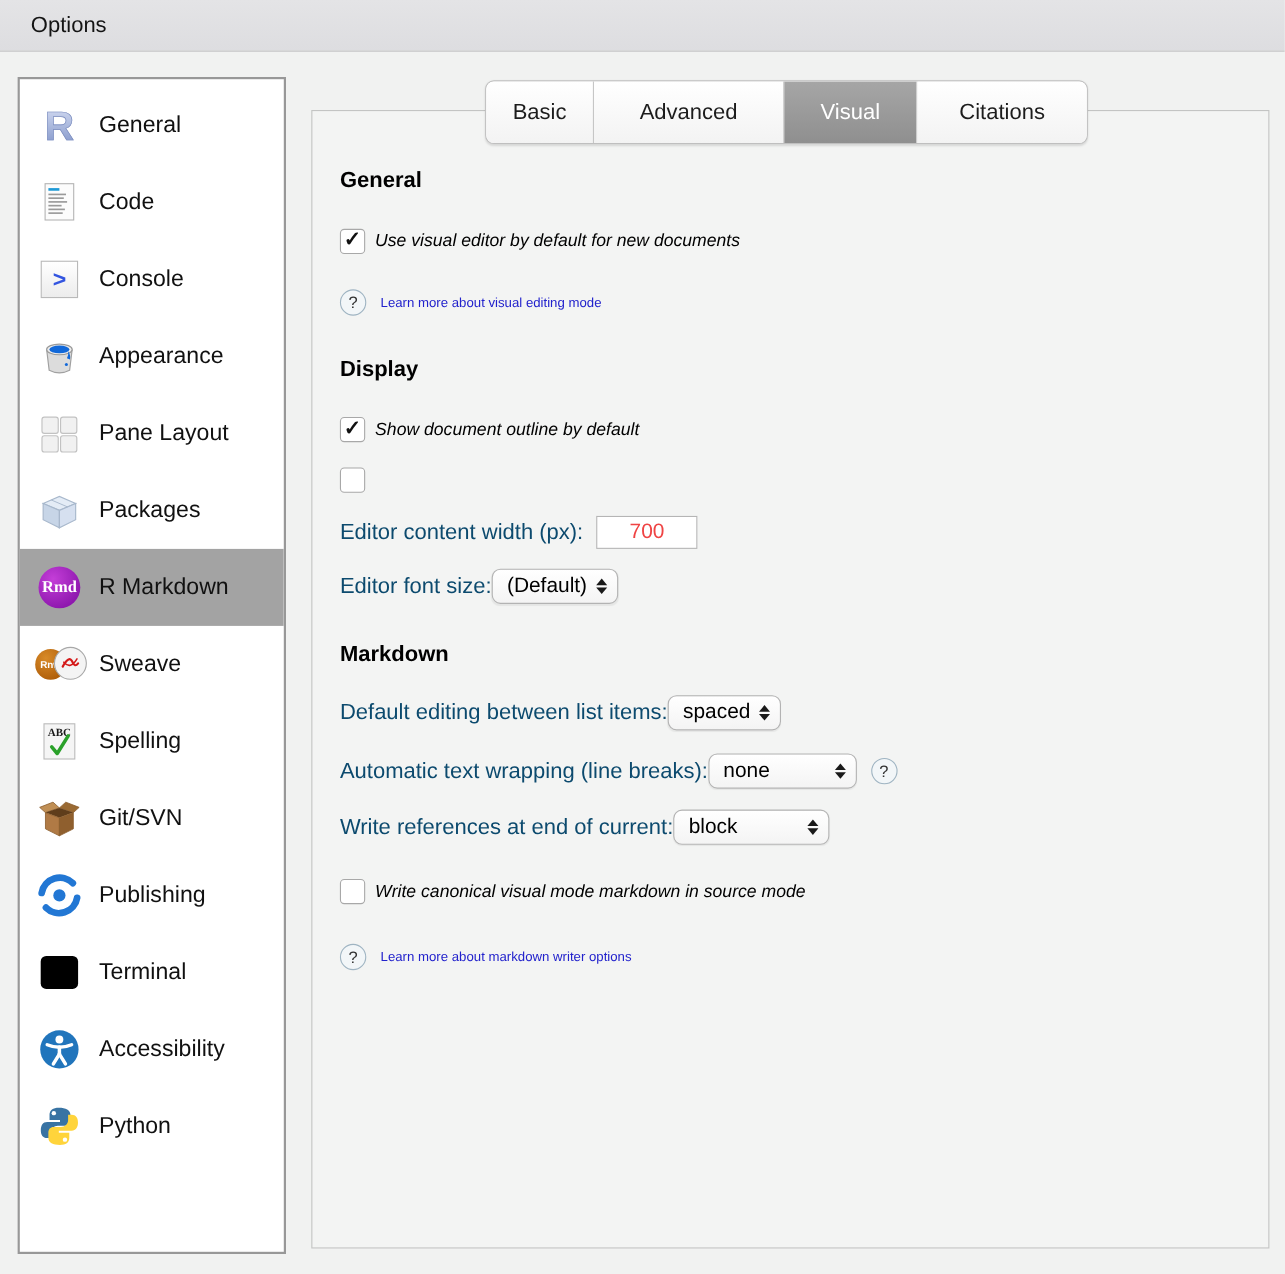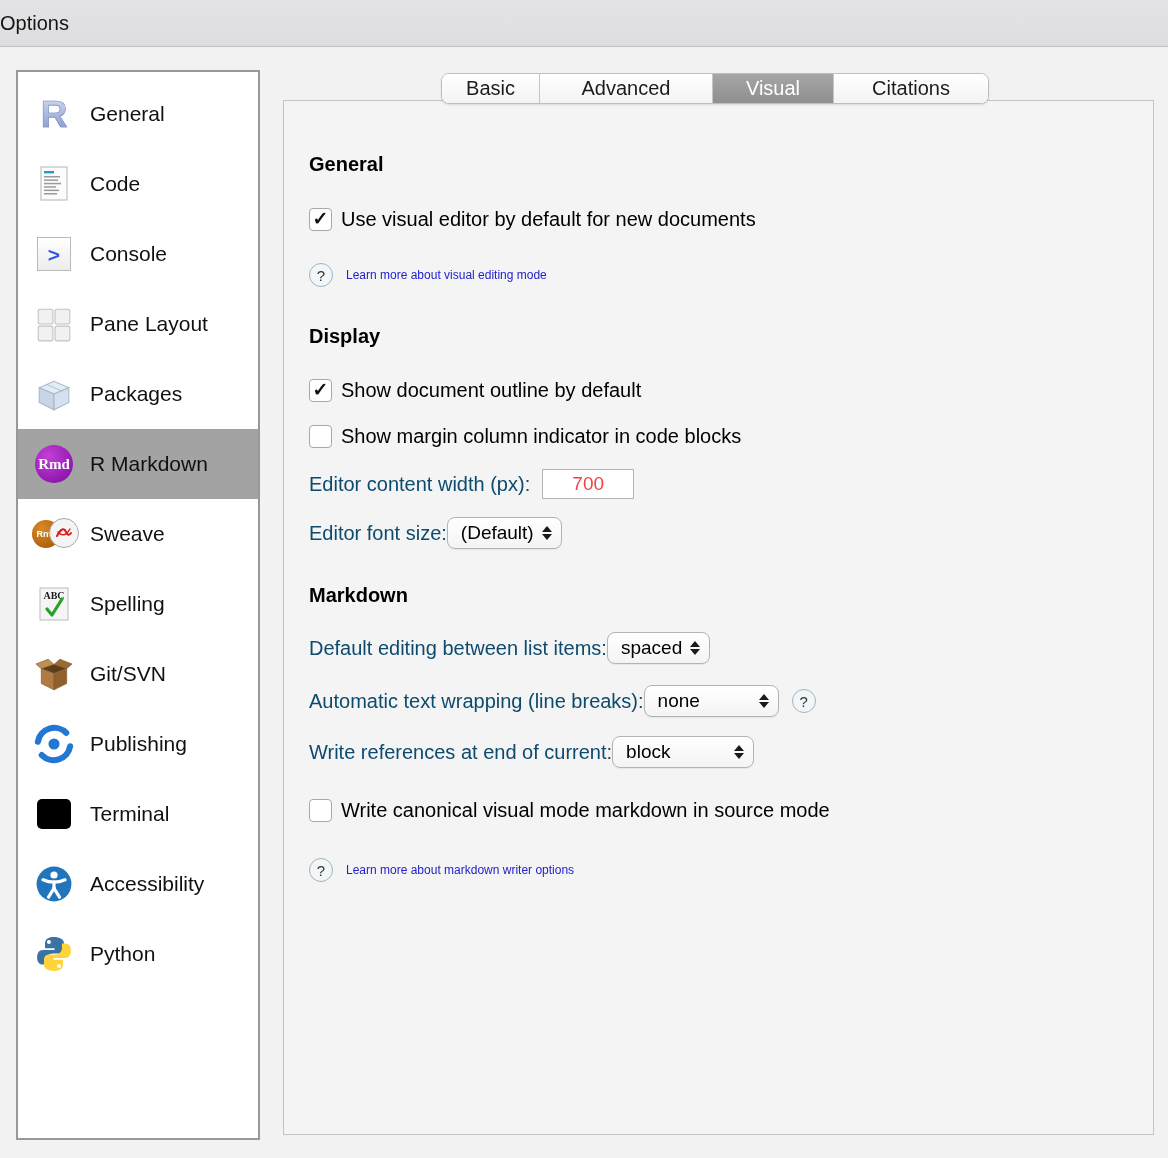--- a/index.html
+++ b/index.html
@@ -7,21 +7,21 @@
   body {
     font-family:"Liberation Sans", sans-serif;
     background:#f1f2f1; position:relative; overflow:hidden;
     -webkit-font-smoothing:antialiased;
   }
   
   .titlebar {
     position:absolute; left:0; top:0; width:1168px; height:47px;
     background:linear-gradient(180deg,#e4e4e6,#dddde0);
     border-bottom:1px solid #c2c2c4;
-    display:flex; align-items:center; 
+    display:flex; align-items:center; padding-left:28px;
   }
   .titlebar .title { font-size:20px; color:#141414; }
 
   
   .sidebar {
     position:absolute; left:16px; top:70px; width:244px; height:1070px;
     background:#ffffff; border:2px solid #989898; padding-top:7px;
     overflow:hidden;
   }
   .side-item {
@@ -67,21 +67,21 @@
     display:flex; align-items:center; justify-content:center;
   }
 
   
   .panel {
     position:absolute; left:283px; top:100px; width:871px; height:1035px;
     background:#f3f4f3; border:1px solid #c3c4c3;
   }
   
   .tabbar {
-    position:absolute; left:441px; top:73px; height:31px; z-index:5;
+    position:absolute; left:441px; top:73px; height:58px; z-index:5;
     display:flex; border:1px solid #bfbfbf; border-radius:8px; overflow:hidden;
     background:#fff; box-shadow:0 1px 2px rgba(0,0,0,0.12);
   }
   .tab {
     display:flex; align-items:center; justify-content:center;
     font-size:20px; color:#1c1c1c; cursor:default;
     background:linear-gradient(180deg,#ffffff,#f3f3f3);
     border-right:1px solid #c6c6c6;
   }
   .tab:last-child { border-right:none; }
@@ -95,21 +95,21 @@
   .content { padding:52px 0 0 25px; }
   h3.sect { font-size:20px; font-weight:bold; color:#000; }
   .row { display:flex; align-items:center; }
   .cbrow { margin-top:32px; }
   .checkbox {
     width:23px; height:23px; background:#fff; border:1.5px solid #a8a8a8;
     border-radius:4px; display:flex; align-items:center; justify-content:center;
     flex:0 0 23px; cursor:default;
   }
   .checkbox .mark { font-size:19px; font-weight:bold; color:#111; line-height:1; margin-top:-2px; }
-  .cbtext { font-size:20px; color:#000; margin-left:9px; }
+  .cbtext { font-size:16px; color:#000; margin-left:9px;font-style:italic; }
   .helprow { margin-top:32px; }
   .helpcircle {
     width:24px; height:24px; border-radius:50%; background:#f2f6f8;
     border:1px solid #9fb4c2; display:flex; align-items:center; justify-content:center;
     flex:0 0 24px;
   }
   .helpcircle span { font-size:15px; color:#333; line-height:1; }
   .link { font-size:12px; margin-left:13px; text-decoration:none; cursor:pointer; }
   .flabel { font-size:20px; color:#0c4a6e; }
   .textinput {
@@ -171,20 +171,32 @@
 
   <div class="side-item">
     <span class="ic">
       <span class="console-box">
           <span>&gt;</span>
         </span>
     </span>
     <span class="lbl">Console</span>
   </div>
 
+  <div class="side-item">
+    <span class="ic">
+      <svg width="38" height="38" viewBox="0 0 36 36">
+        <path d="M7,12 L9.2,30 Q18,34.5 26.8,30 L29,12" fill="#dcdcdc" stroke="#a0a0a0"></path>
+        <ellipse cx="18" cy="12" rx="11" ry="4.6" fill="#ececec" stroke="#9a9a9a"></ellipse>
+        <ellipse cx="18" cy="12" rx="8.6" ry="3.3" fill="#1168d9"></ellipse>
+        <path d="M25.5,13.5 q2.6,3.5 1.6,7.2 l-2.6,-1.2 q1.6,-3 1,-6 z" fill="#1168d9"></path>
+        <circle cx="24" cy="25" r="1.3" fill="#1168d9"></circle>
+      </svg>
+    </span>
+    <span class="lbl">Appearance</span>
+  </div>
 
   <div class="side-item">
     <span class="ic">
       <svg width="38" height="38" viewBox="0 0 36 36">
         <g fill="#f1f1f1" stroke="#c2c2c2">
           <rect x="3" y="4" width="14" height="14" rx="2"></rect>
           <rect x="19" y="4" width="14" height="14" rx="2"></rect>
           <rect x="3" y="20" width="14" height="14" rx="2"></rect>
           <rect x="19" y="20" width="14" height="14" rx="2"></rect>
         </g>
@@ -324,21 +336,20 @@
 
     <div class="row" style="margin-top:31px;">
       <span class="checkbox">
         <span class="mark">✓</span>
       </span>
       <span class="cbtext">Show document outline by default</span>
     </div>
 
     <div class="row" style="margin-top:23px;">
       <span class="checkbox"></span>
-      <span class="cbtext">Show margin column indicator in code blocks</span>
     </div>
 
     <div class="row" style="margin-top:21px;">
       <span class="flabel">Editor content width (px):</span>
       <input class="textinput" type="text" value="700" style="">
     </div>
 
     <div class="row" style="margin-top:18px;">
       <span class="flabel">Editor font size:</span>
       <span class="select">

